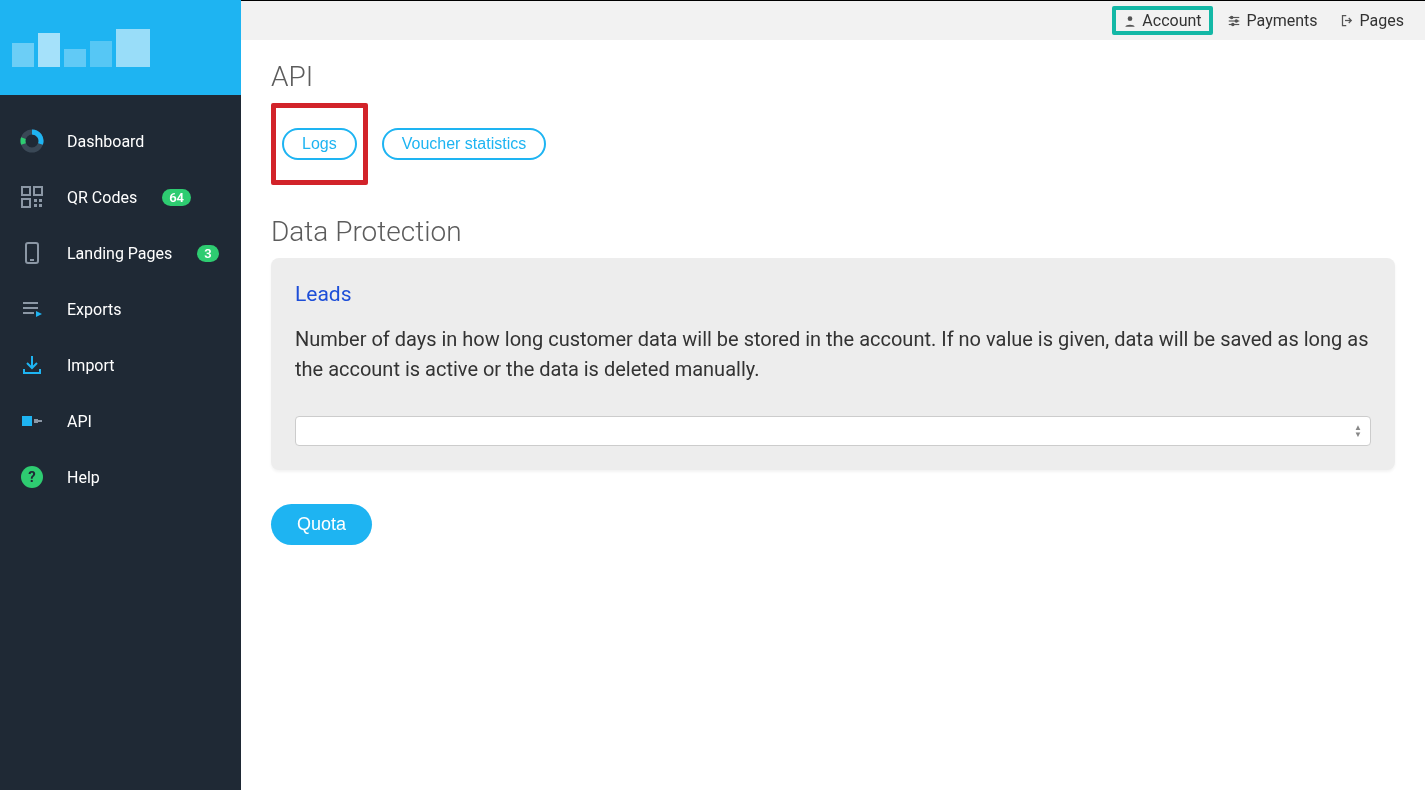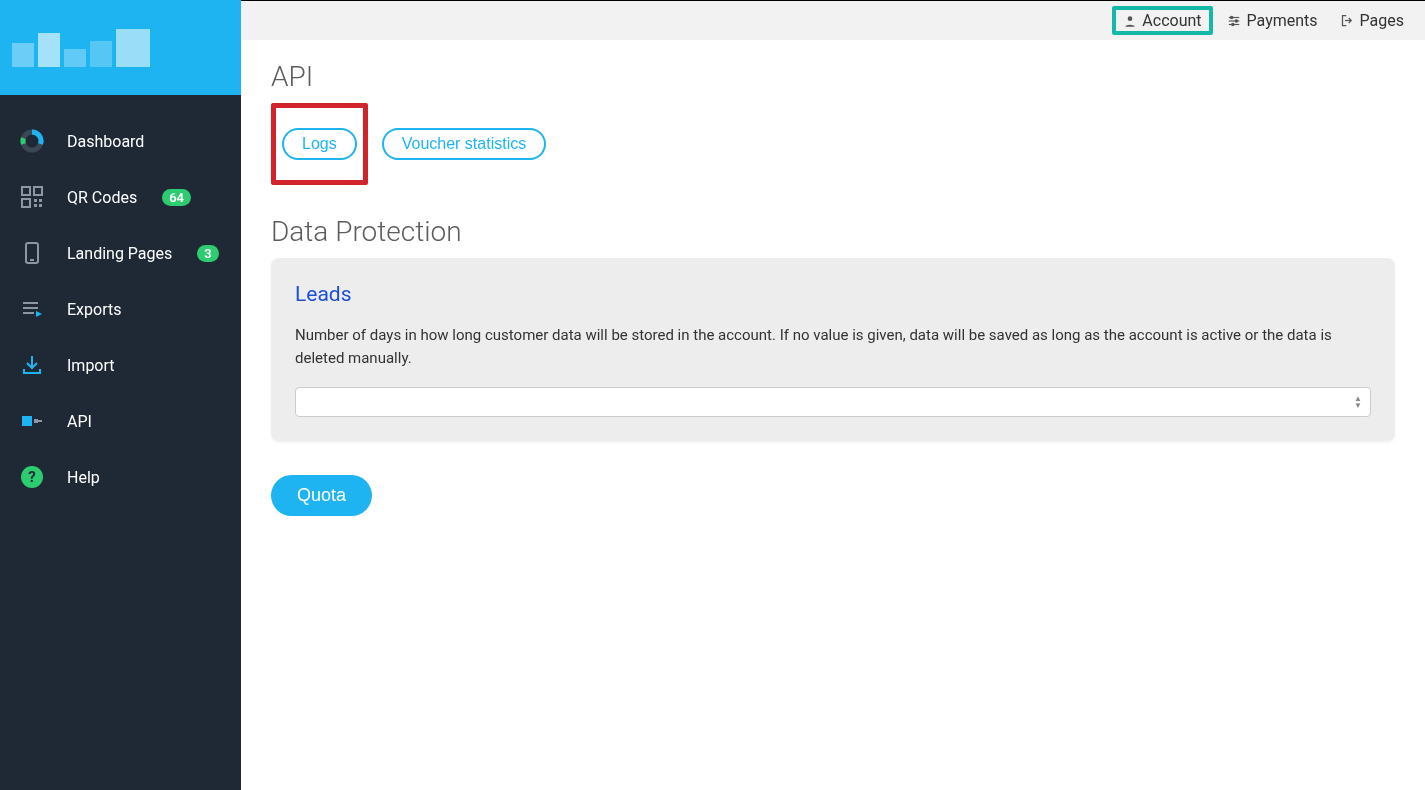--- a/index.html
+++ b/index.html
@@ -28,21 +28,21 @@
 .panel-label { font-size: 16px; color: #5a5a5a; margin-bottom: 6px; display:block; }
 .api-input { width: 100%; border: 1px solid #ccc; background:#fff; border-radius: 4px; padding: 6px 10px; font-size:15px; height:36px; }
 .redacted-bar { display:inline-block; height:12px; background:#dedede; border-radius:2px; }
 .doclink { display:inline-block; margin-top: 18px; font-size: 17px; color:#333; border-bottom:1px solid #888; padding-bottom:2px; cursor:pointer;}
 .quota-title { font-size: 17px; font-weight:700; color:#333; margin-top:18px; }
 .pill-row { display:flex; gap:10px; margin: 10px 0 30px 0; align-items:center;}
 .pill-wrap { padding:4px; }
 .pill-wrap.highlight { border: 5px solid #d2232a; border-radius:2px; padding: 20px 6px; }
 .pill { border: 2px solid #1eb4f2; color:#1eb4f2; background:#fff; border-radius: 24px; padding: 5px 18px; font-size:16px; cursor:pointer; }
 .leads-title { font-size: 21px; color:#1d4ed8; font-weight:400; margin-bottom:18px; }
-.leads-desc { font-size: 15px; color:#333; line-height:1.5; margin-bottom:18px; }
+.leads-desc { font-size: 20px; color:#333; line-height:1.5; margin-bottom:32px; }
 .num-input { width:100%; border:1px solid #ccc; background:#fff; border-radius:4px; height:30px; padding: 4px 8px; font-size:14px; position:relative;}
 .stepper { position:absolute; right:6px; top:50%; transform:translateY(-50%); width:14px; height:18px; display:flex; flex-direction:column; justify-content:center; color:#888; }
 .stepper div { font-size:8px; line-height:7px; text-align:center; cursor:pointer;}
 .num-wrap { position:relative; }
 .save-btn { background:#1eb4f2; color:#fff; border:none; border-radius:24px; padding: 10px 26px; font-size:18px; cursor:pointer; margin-top:20px;}
 svg { display:block; }
 </style>
 </head>
 <body>
 

